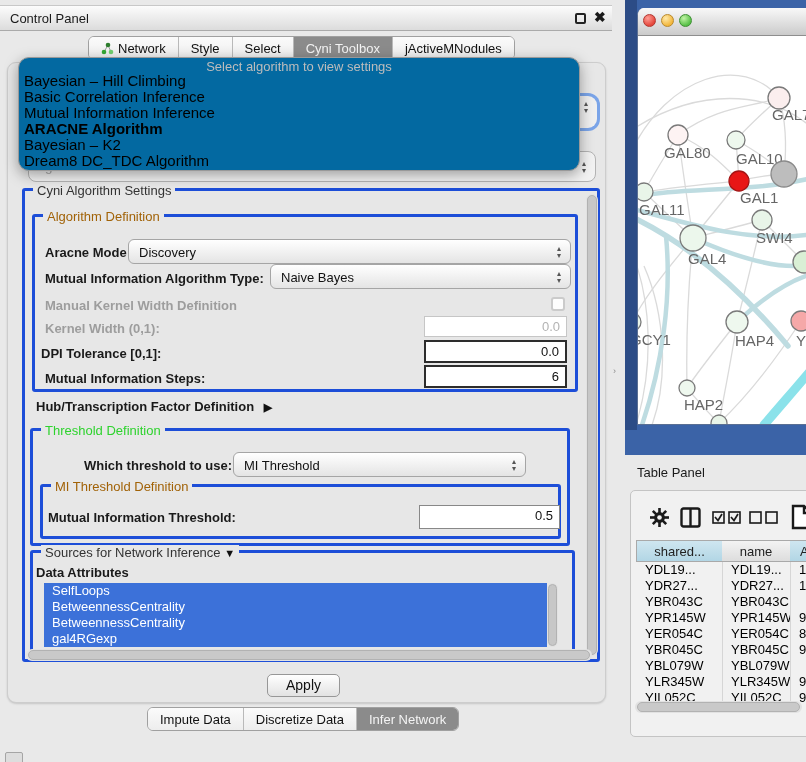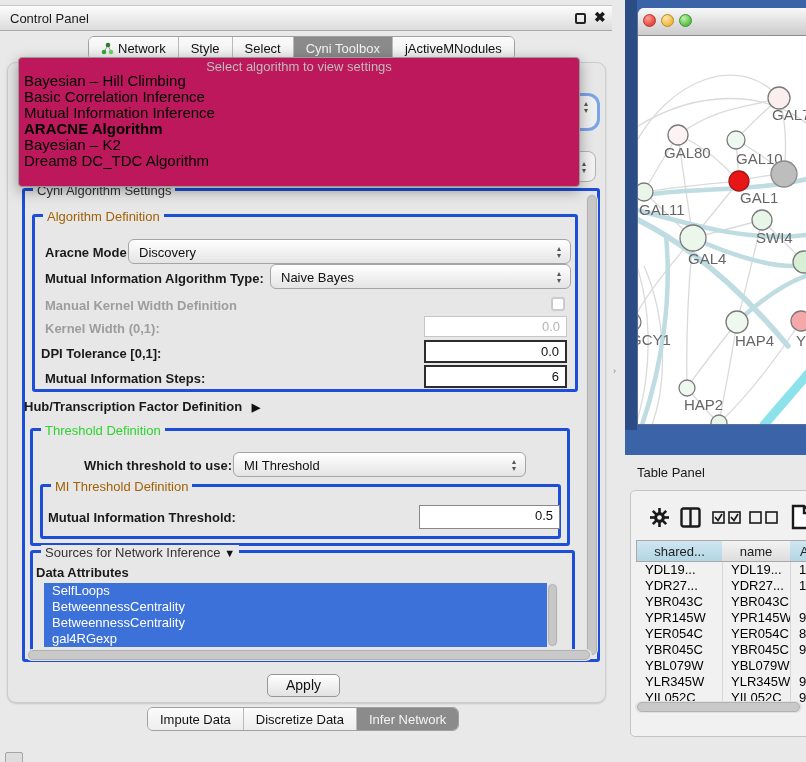--- a/index.html
+++ b/index.html
@@ -28,22 +28,22 @@
 
   
   .bg-combo{position:absolute;left:28px;top:151px;width:568px;height:31px;background:#f2f2f2;
     border:1px solid #b3b3b3;border-radius:8px;z-index:1;}
   .bg-combo .val{position:absolute;left:16px;top:7px;font-size:13.5px;color:#aaa;}
   .bg-combo-focus{position:absolute;left:520px;top:96px;width:77px;height:32px;background:#efefef;
     border-radius:9px;box-shadow:0 0 0 3px #7aa4e8;z-index:1;}
   .spin{position:absolute;right:9px;top:4px;font-size:8px;color:#555;line-height:7px;text-align:center;}
 
   
-  .algo-popup{position:absolute;left:18px;top:57px;width:562px;height:130px;background:#be185d;
-    border:1px solid #999;border-radius:4px;box-shadow:0 4px 14px rgba(0,0,0,.35);z-index:10;padding-top:2px;}
+  .algo-popup{position:absolute;left:18px;top:57px;width:562px;height:114px;background:#0369a1;
+    border:1px solid #999;border-radius:11px;box-shadow:0 4px 14px rgba(0,0,0,.35);z-index:10;padding-top:2px;}
   .algo-popup .ph{text-align:center;font-size:13px;color:#bcbcbc;height:13px;line-height:13px;}
   .algo-popup .item{font-size:15px;line-height:16px;height:16px;padding-left:5px;color:#000;cursor:pointer;white-space:nowrap;}
   .algo-popup .item.bold{font-weight:bold;}
 
   
   .group{position:absolute;border:3px solid #1d4ed8;border-radius:3px;}
   .group>.legend{position:absolute;top:-8px;left:8px;background:#e7e7e7;padding:0 4px;font-size:13px;color:#333;white-space:nowrap;}
   .legend.blue{color:#a16207;}
   .legend.green{color:#2ed32e;}
 
@@ -184,21 +184,21 @@
   </div>
   <div class="lbl dis" style="left:45px;top:298px;">Manual Kernel Width Definition</div>
   <div class="checkbox" style="left:551px;top:297px;"></div>
   <div class="lbl dis" style="left:45px;top:321px;">Kernel Width (0,1):</div>
   <div class="field dis" style="left:424px;top:316px;width:143px;height:21px;">0.0</div>
   <div class="lbl" style="left:41px;top:346px;">DPI Tolerance [0,1]:</div>
   <div class="field dark" style="left:424px;top:340px;width:143px;height:23px;">0.0</div>
   <div class="lbl" style="left:45px;top:371px;">Mutual Information Steps:</div>
   <div class="field dark" style="left:424px;top:365px;width:143px;height:23px;">6</div>
 
-  <div class="lbl" style="left:24px;top:399px;font-weight:600;">
+  <div class="lbl" style="left:36px;top:399px;font-weight:600;">
     <span>Hub/Transcription Factor Definition</span>
     <span class="tri" style="margin-left:6px;">▶</span>
   </div>
 
   <div class="group" style="left:30px;top:428px;width:540px;height:118px;">
     <span class="legend green">Threshold Definition</span>
   </div>
   <div class="lbl" style="left:84px;top:458px;">Which threshold to use:</div>
   <div class="combo" style="left:233px;top:452px;width:293px;">
     <span class="cv">MI Threshold</span>

